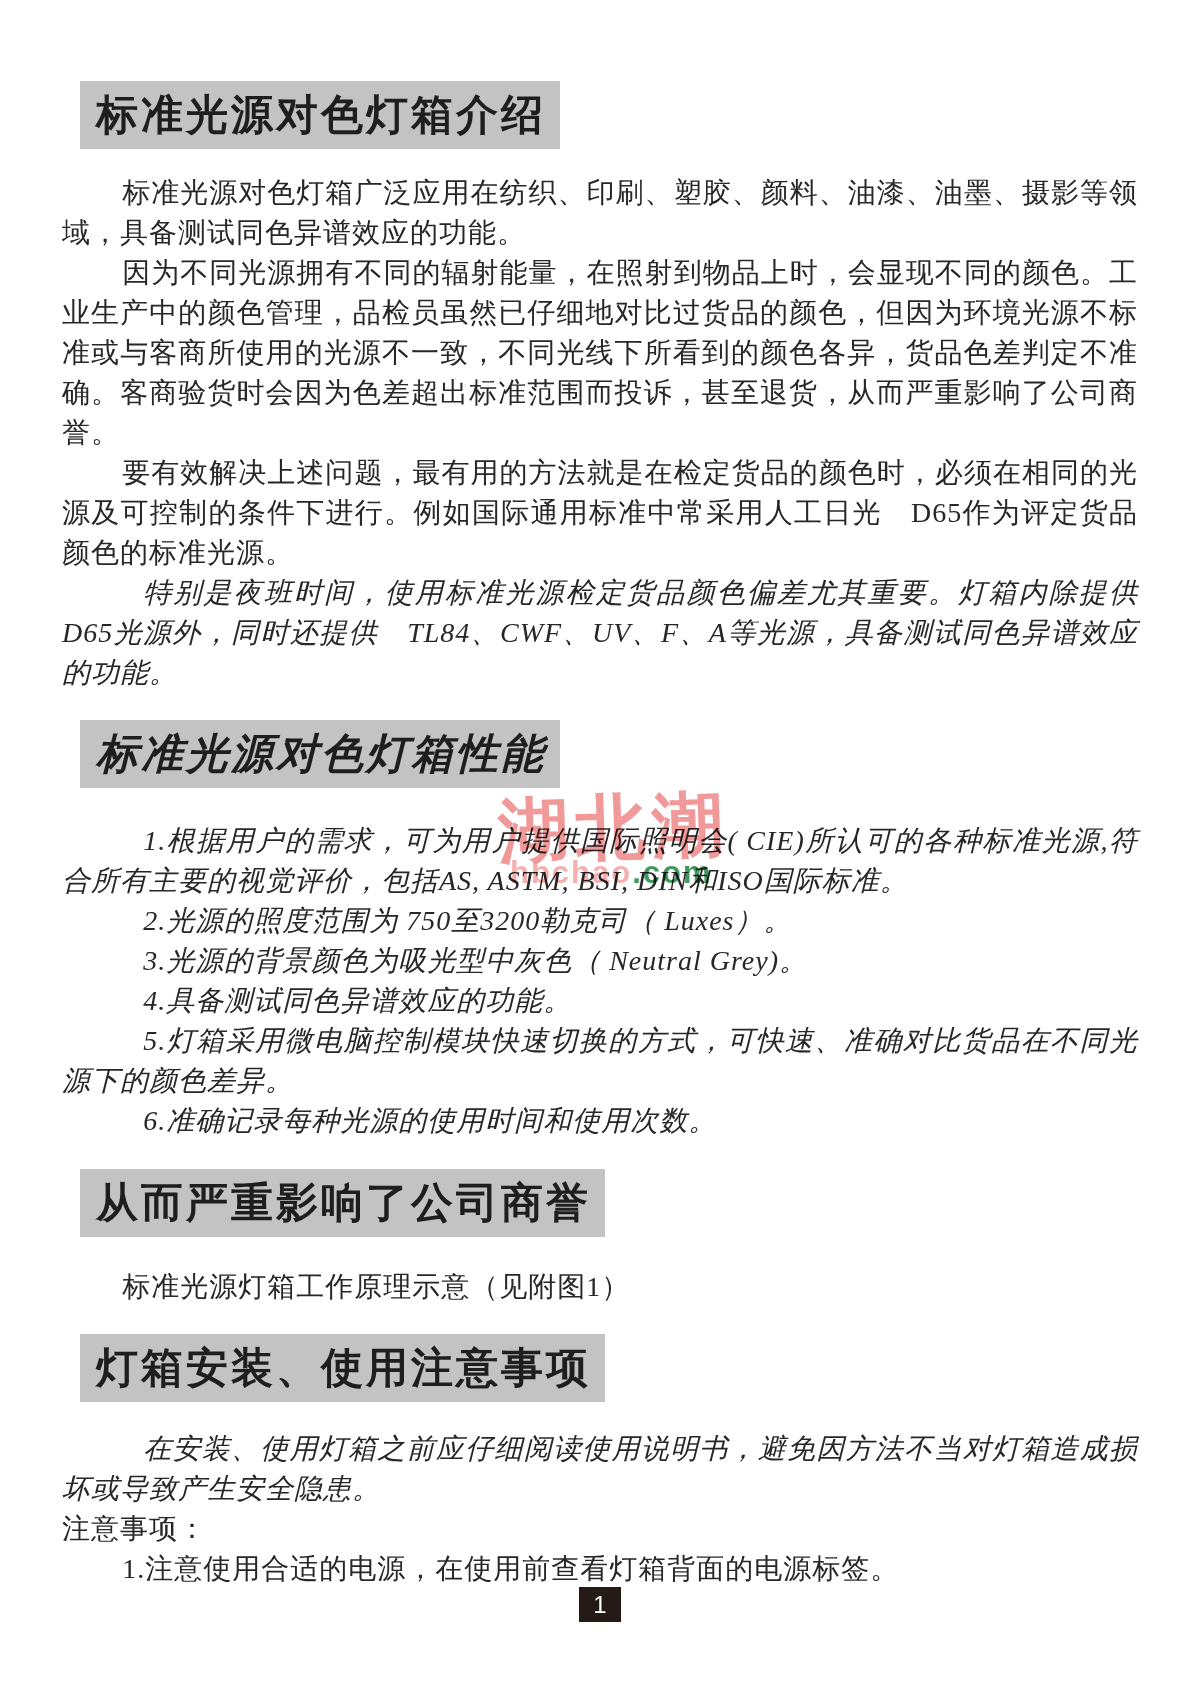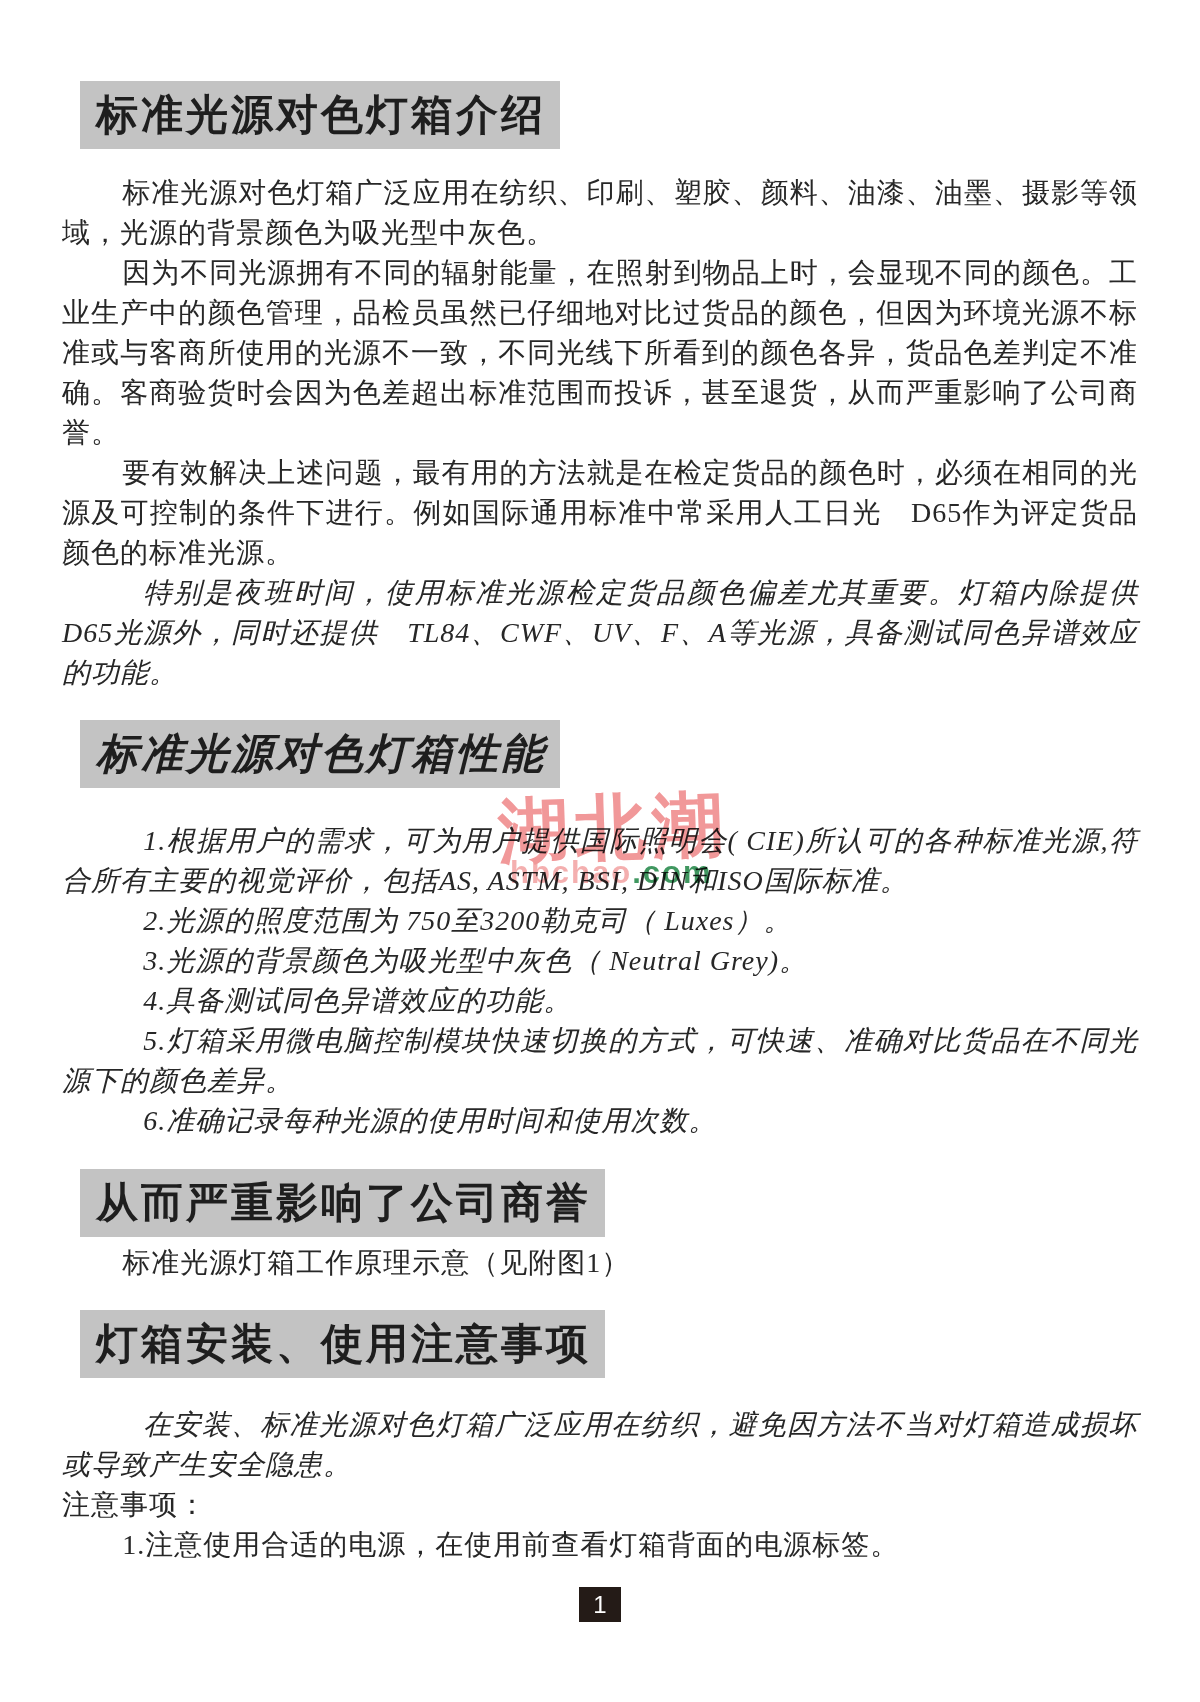--- a/index.html
+++ b/index.html
@@ -32,21 +32,21 @@
   p.body{
     margin:0;
     font-size:28px;
     line-height:40px;
     letter-spacing:1px;
     text-align:justify;
     text-justify:inter-ideograph;
   }
   p.first-after-head{margin-top:24px;}
   p.gap33{margin-top:33px;}
-  p.gap23{margin-top:6px;}
+  p.gap23{margin-top:30px;}
   p.gap27{margin-top:27px;}
   .ind2{text-indent:2.15em;}
   .ind3{text-indent:2.9em;font-style:italic;}
   .ind0{text-indent:0;}
   .watermark{
     position:absolute;
     left:498px;top:793px;
     z-index:3;
     opacity:.82;
     mix-blend-mode:multiply;
@@ -87,21 +87,21 @@
 </style>
 </head>
 <body>
 
 <div class="page">
   <div class="content">
 
     <div class="sec-head-row row-h1">
       <span class="sec-head">标准光源对色灯箱介绍</span>
     </div>
-    <p class="body ind2 first-after-head">标准光源对色灯箱广泛应用在纺织、印刷、塑胶、颜料、油漆、油墨、摄影等领域，光源的背景颜色为吸光型中灰色。</p>
+    <p class="body ind2 first-after-head">标准光源对色灯箱广泛应用在纺织、印刷、塑胶、颜料、油漆、油墨、摄影等领域，具备测试同色异谱效应的功能。</p>
     <p class="body ind2">因为不同光源拥有不同的辐射能量，在照射到物品上时，会显现不同的颜色。工业生产中的颜色管理，品检员虽然已仔细地对比过货品的颜色，但因为环境光源不标准或与客商所使用的光源不一致，不同光线下所看到的颜色各异，货品色差判定不准确。客商验货时会因为色差超出标准范围而投诉，甚至退货，从而严重影响了公司商誉。</p>
     <p class="body ind2">要有效解决上述问题，最有用的方法就是在检定货品的颜色时，必须在相同的光源及可控制的条件下进行。例如国际通用标准中常采用人工日光　D65作为评定货品颜色的标准光源。</p>
     <p class="body ind3">特别是夜班时间，使用标准光源检定货品颜色偏差尤其重要。灯箱内除提供D65光源外，同时还提供　TL84、CWF、UV、F、A等光源，具备测试同色异谱效应的功能。</p>
 
     <div class="sec-head-row row-h2">
       <span class="sec-head">标准光源对色灯箱性能</span>
     </div>
     <p class="body ind3 gap33">1.根据用户的需求，可为用户提供国际照明会( CIE)所认可的各种标准光源,符合所有主要的视觉评价，包括AS, ASTM, BSI, DIN和ISO国际标准。</p>
     <p class="body ind3">2.光源的照度范围为 750至3200勒克司（ Luxes）。</p>
     <p class="body ind3">3.光源的背景颜色为吸光型中灰色（ Neutral Grey)。</p>
@@ -110,21 +110,21 @@
     <p class="body ind3">6.准确记录每种光源的使用时间和使用次数。</p>
 
     <div class="sec-head-row row-h3">
       <span class="sec-head">从而严重影响了公司商誉</span>
     </div>
     <p class="body ind2 gap23">标准光源灯箱工作原理示意（见附图1）</p>
 
     <div class="sec-head-row row-h4">
       <span class="sec-head">灯箱安装、使用注意事项</span>
     </div>
-    <p class="body ind3 gap27">在安装、标准光源对色灯箱广泛应用在纺织，避免因方法不当对灯箱造成损坏或导致产生安全隐患。</p>
+    <p class="body ind3 gap27">在安装、使用灯箱之前应仔细阅读使用说明书，避免因方法不当对灯箱造成损坏或导致产生安全隐患。</p>
     <p class="body ind0">注意事项：</p>
     <p class="body ind2">1.注意使用合适的电源，在使用前查看灯箱背面的电源标签。</p>
 
   </div>
 
   <div class="watermark">
     <div class="wm-chars">湖北潮</div>
     <div class="wm-site"><span class="bold">hbchao</span><span class="suffix">.com</span></div>
   </div>
 

